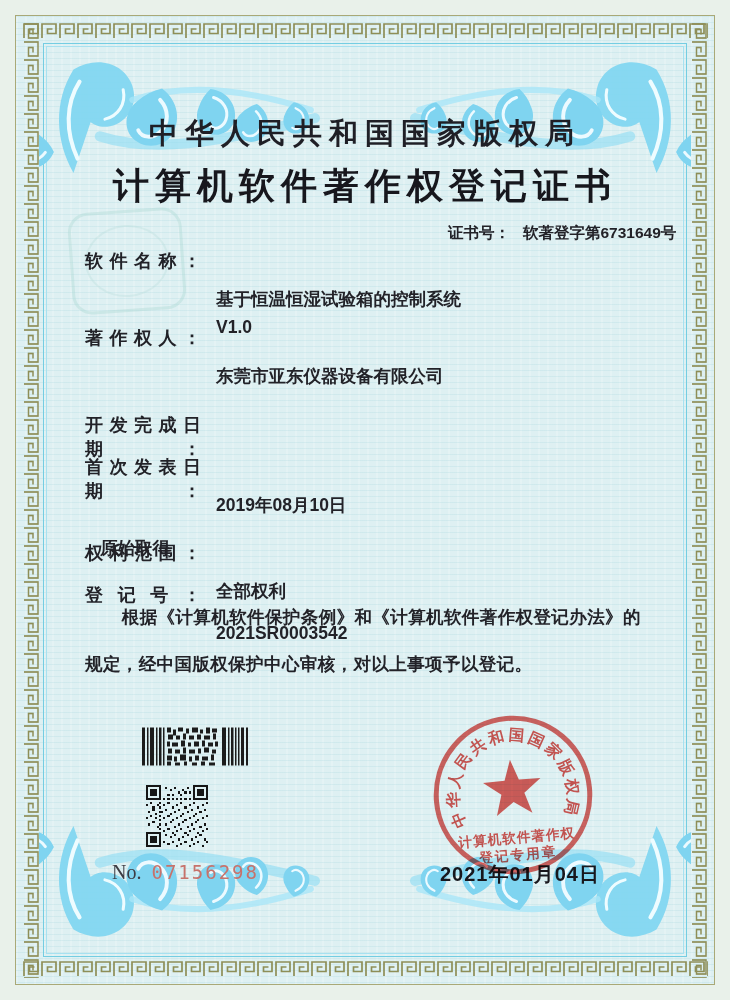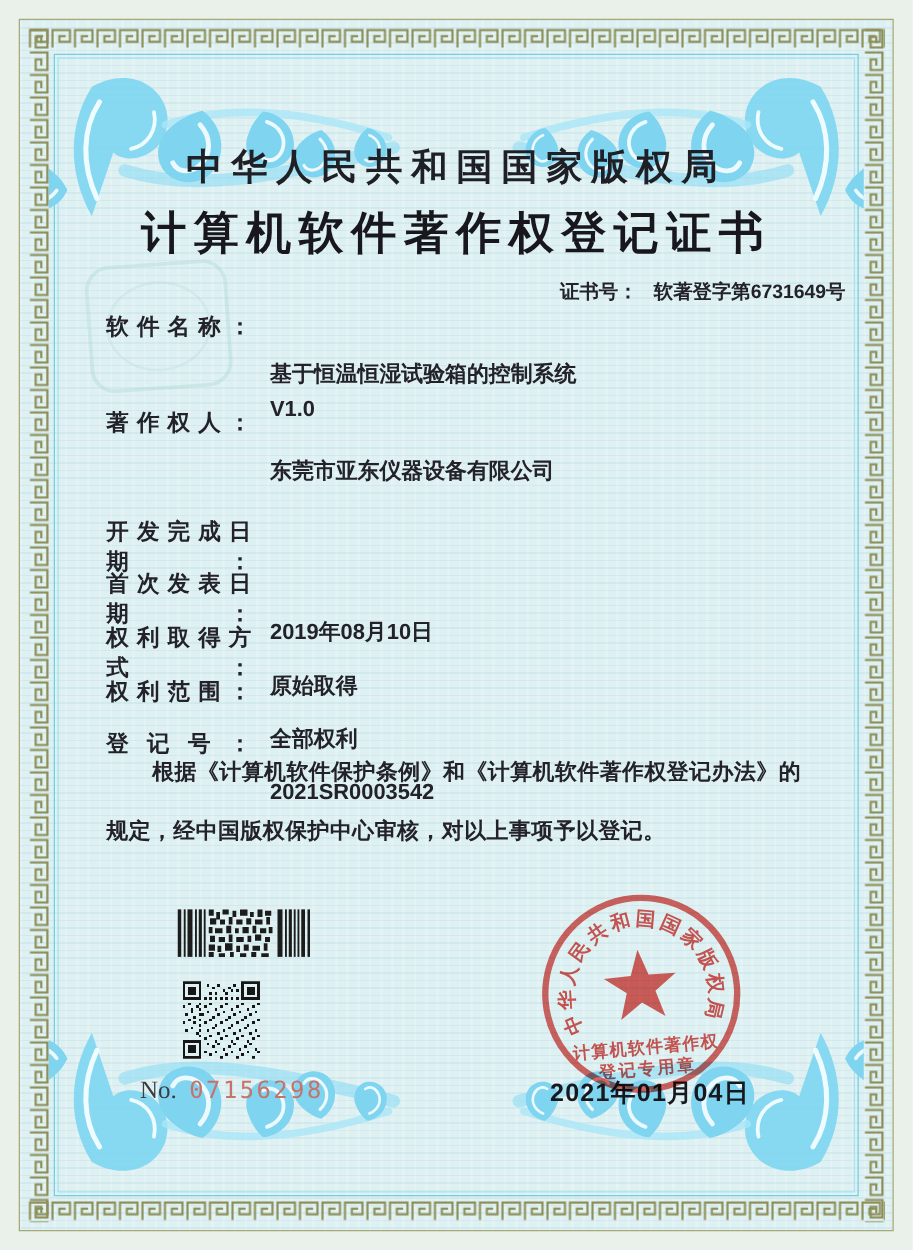--- a/index.html
+++ b/index.html
@@ -163,21 +163,20 @@
   <span class="fval">东莞市亚东仪器设备有限公司</span>
 </div>
 <div class="frow r2">
   <span class="flabel">开发完成日期：</span>
 </div>
 <div class="frow r3">
   <span class="flabel">首次发表日期：</span>
   <span class="fval">2019年08月10日</span>
 </div>
 <div class="frow r4">
-  <span class="flabel">权利取得方式：</span>
   <span class="fval">原始取得</span>
 </div>
 <div class="frow r5">
   <span class="flabel">权利范围：</span>
   <span class="fval">全部权利</span>
 </div>
 <div class="frow r6">
   <span class="flabel">登记号：</span>
   <span class="fval">2021SR0003542</span>
 </div>

